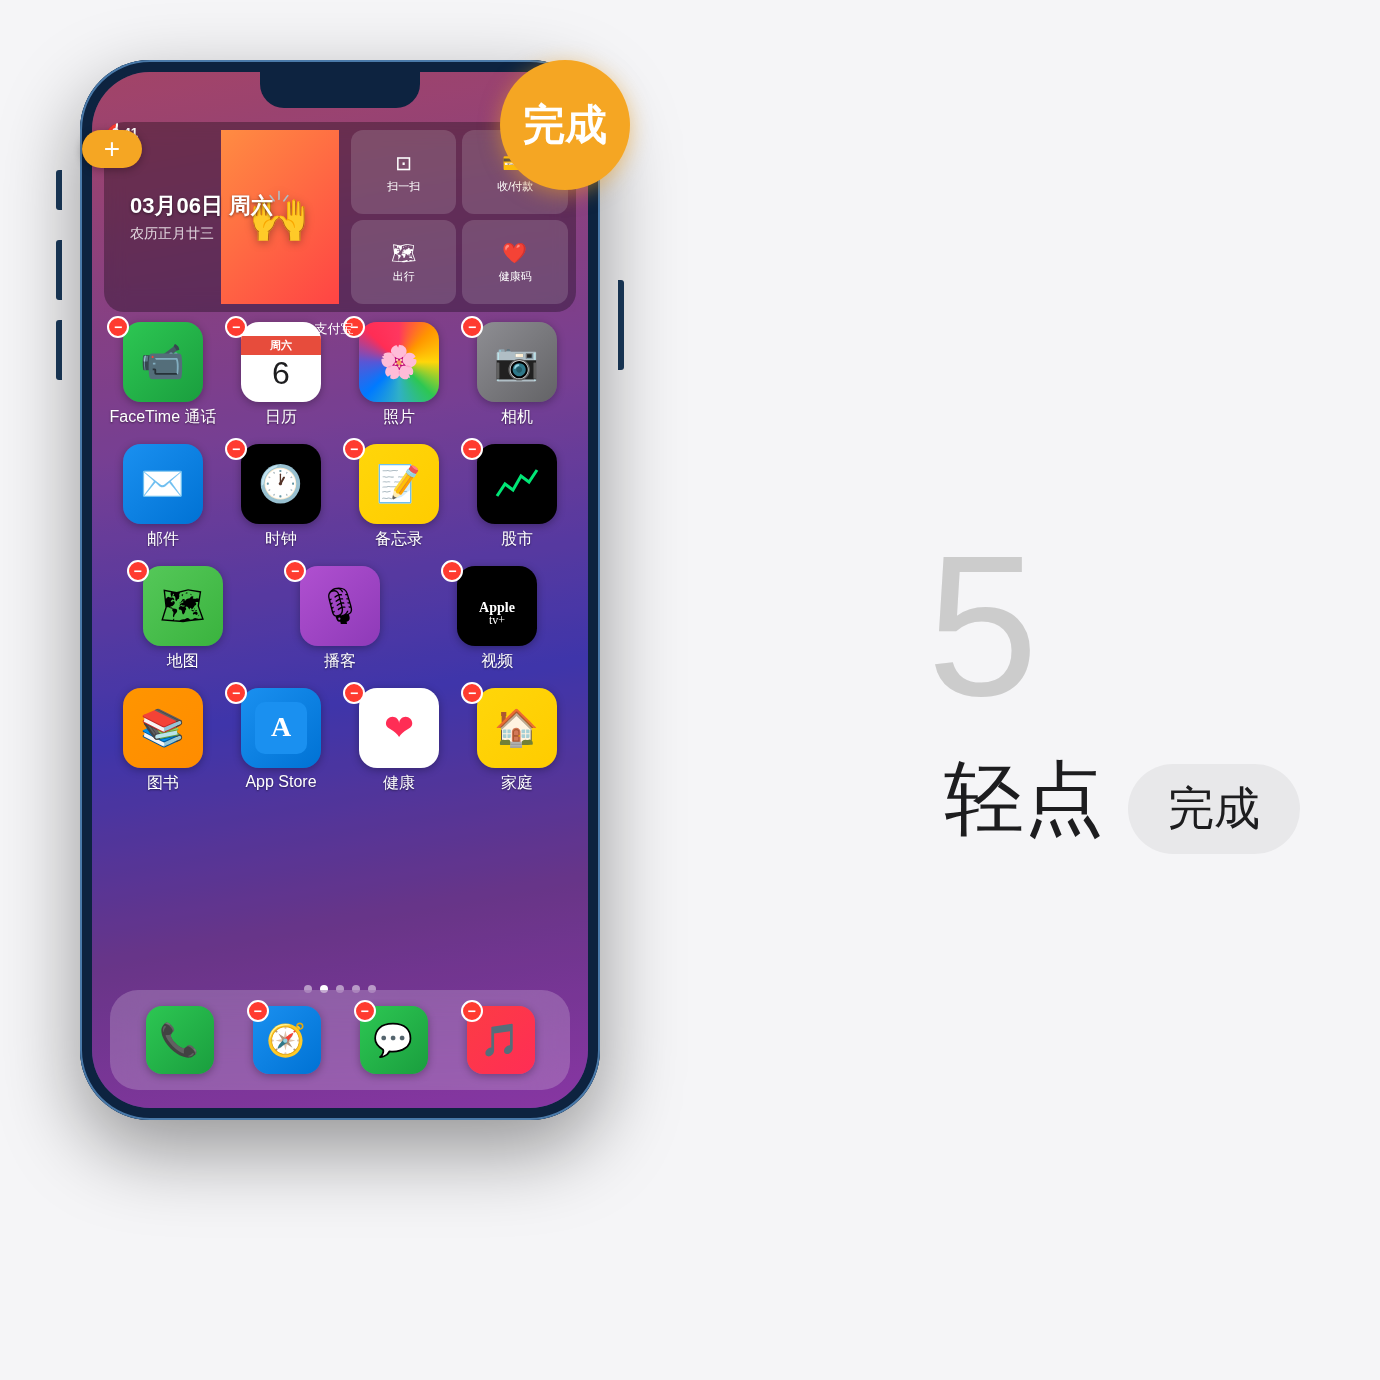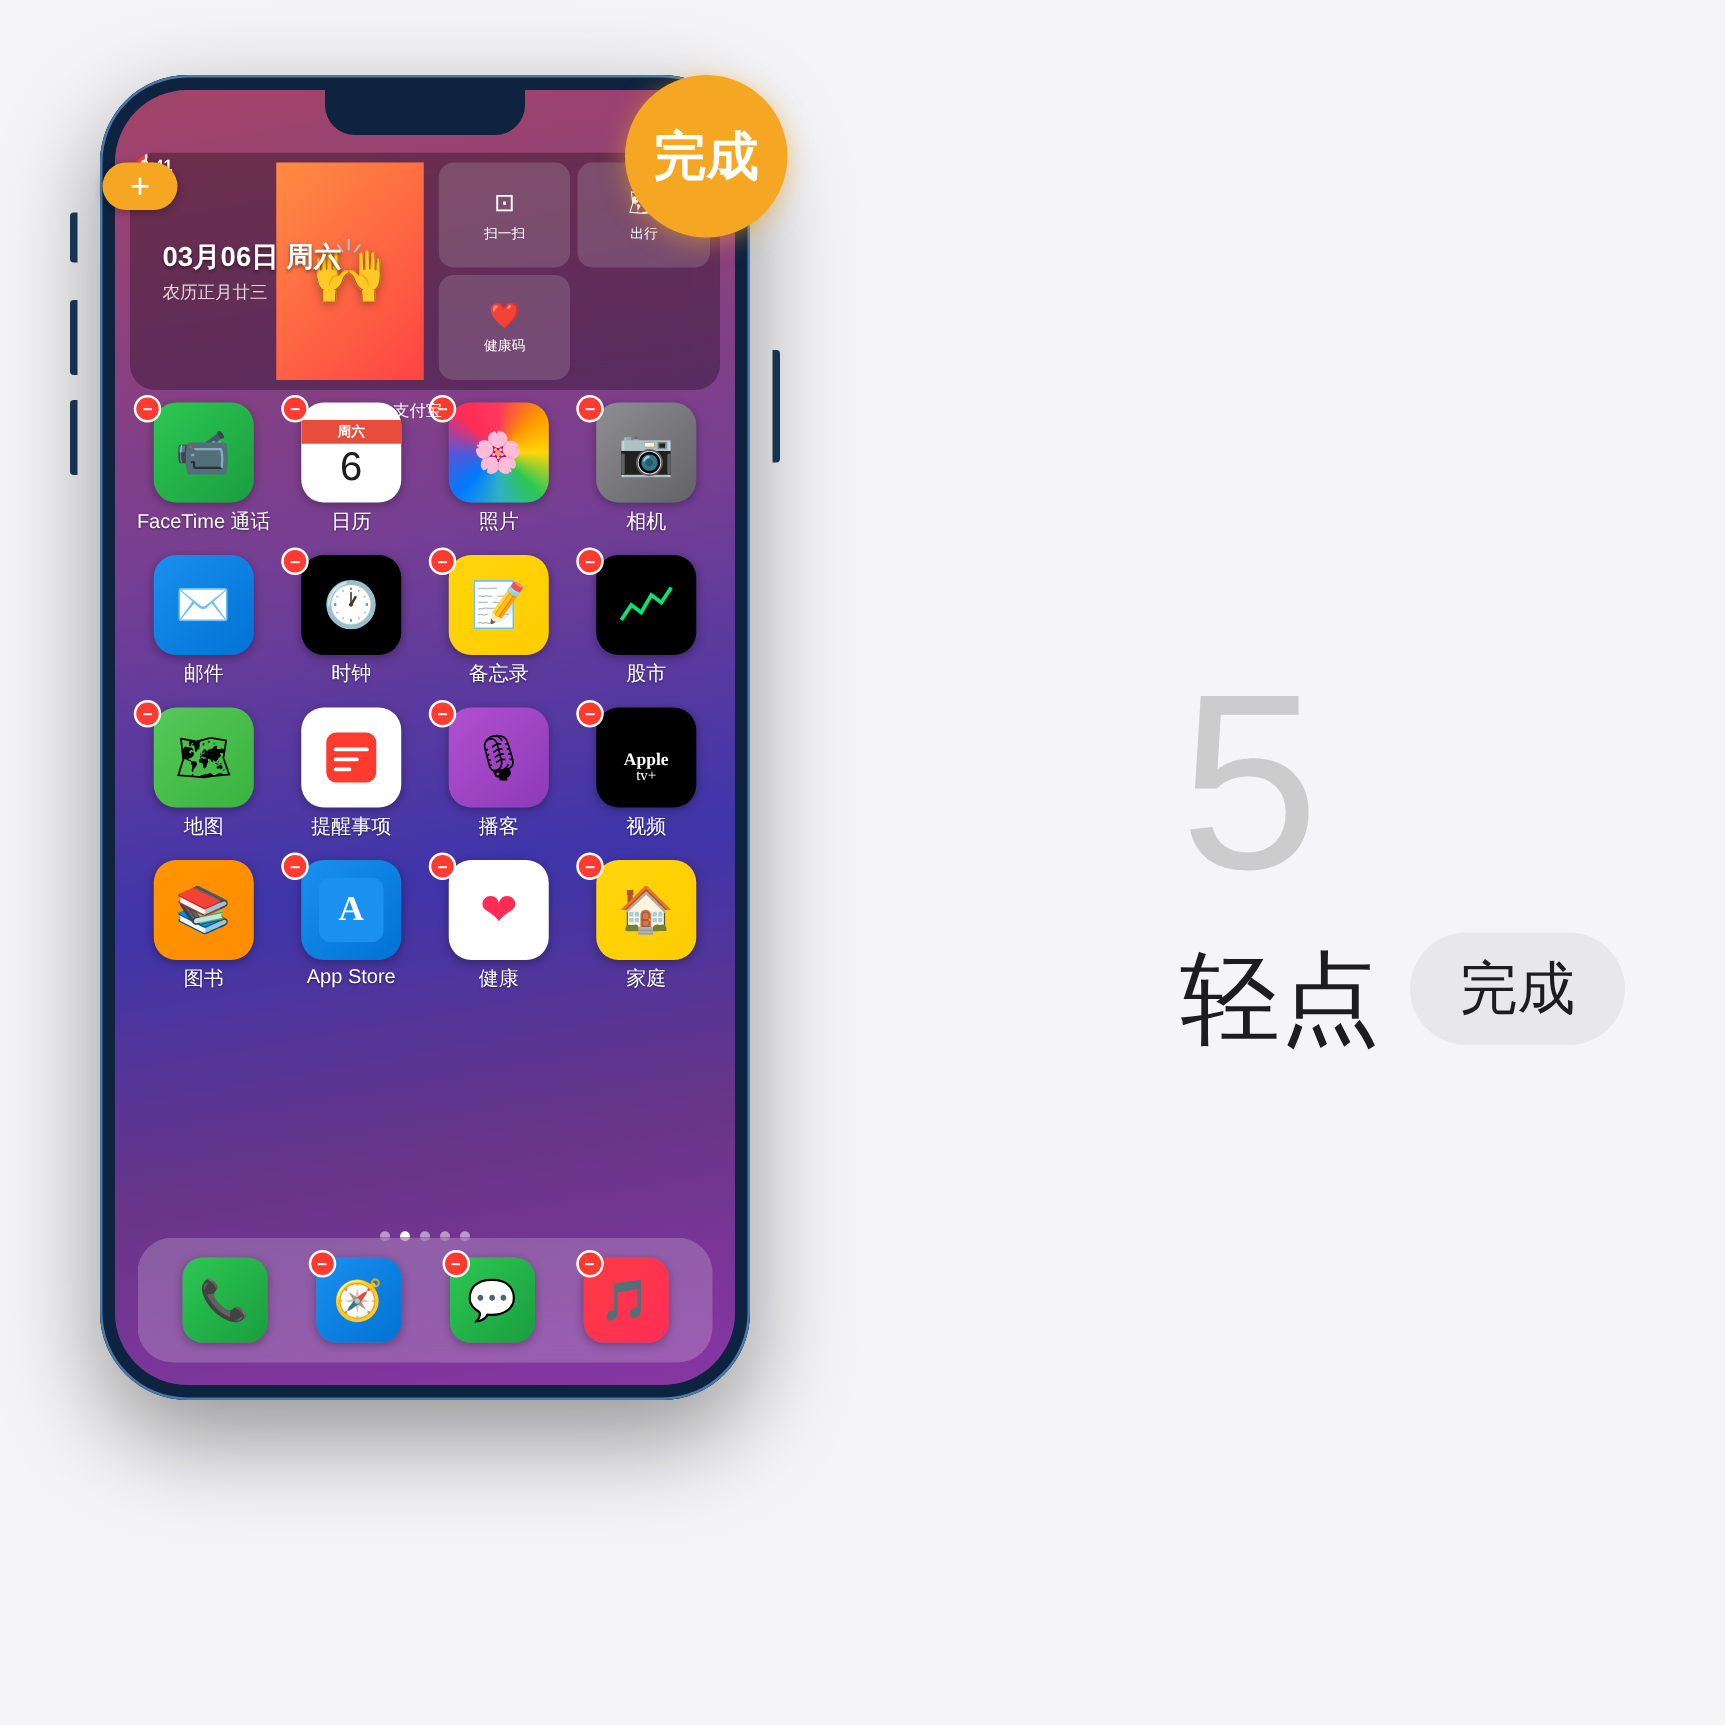--- a/index.html
+++ b/index.html
@@ -24,22 +24,23 @@
       gap: 20px;
     }
     .step-number {
       font-size: 200px;
       font-weight: 300;
       color: #ccc;
       line-height: 1;
     }
     .action-row {
       display: flex;
-      align-items: flex-start;
+      align-items: flex-end;
       gap: 24px;
+      margin-left: 17px;
     }
     .action-text {
       font-size: 80px;
       font-weight: 400;
       color: #1d1d1f;
     }
     .done-pill {
       background: #e8e8ea;
       border-radius: 50px;
       padding: 14px 40px;
@@ -463,20 +464,24 @@
             <div class="widget-date">03月06日 周六</div>
             <div class="widget-date-sub">农历正月廿三</div>
           </div>
         </div>
         <div class="widget-right-grid">
           <div class="widget-mini">
             <span class="widget-mini-icon">⊡</span>
             <span>扫一扫</span>
           </div>
           <div class="widget-mini">
+            <span class="widget-mini-icon">💳</span>
+            <span>收/付款</span>
+          </div>
+          <div class="widget-mini">
             <span class="widget-mini-icon">🗺</span>
             <span>出行</span>
           </div>
           <div class="widget-mini">
             <span class="widget-mini-icon">❤️</span>
             <span>健康码</span>
           </div>
         </div>
 
         <div class="delete-badge" style="top:-8px;left:-8px;position:absolute;z-index:20;">−</div>
@@ -540,31 +545,20 @@
             </div>
             <span class="app-label">股市</span>
           </div>
         </div>
 
         <div class="app-row">
           <div class="app-item">
             <div class="delete-badge">−</div>
             <div class="app-icon maps">🗺</div>
             <span class="app-label">地图</span>
-          </div>
-          <div class="app-item">
-            <div class="app-icon reminders" style="background:white;">
-              <svg width="52" height="52" viewBox="0 0 52 52">
-                <rect x="6" y="6" width="40" height="40" rx="8" fill="#ff3b30"></rect>
-                <rect x="12" y="18" width="28" height="3" rx="1.5" fill="white"></rect>
-                <rect x="12" y="26" width="20" height="3" rx="1.5" fill="white"></rect>
-                <rect x="12" y="34" width="14" height="3" rx="1.5" fill="white"></rect>
-              </svg>
-            </div>
-            <span class="app-label">提醒事项</span>
           </div>
           <div class="app-item">
             <div class="delete-badge">−</div>
             <div class="app-icon podcasts">🎙</div>
             <span class="app-label">播客</span>
           </div>
           <div class="app-item">
             <div class="delete-badge">−</div>
             <div class="app-icon appletv" style="background:black;color:white;font-size:28px;">
               <svg width="52" height="52" viewBox="0 0 52 52">

